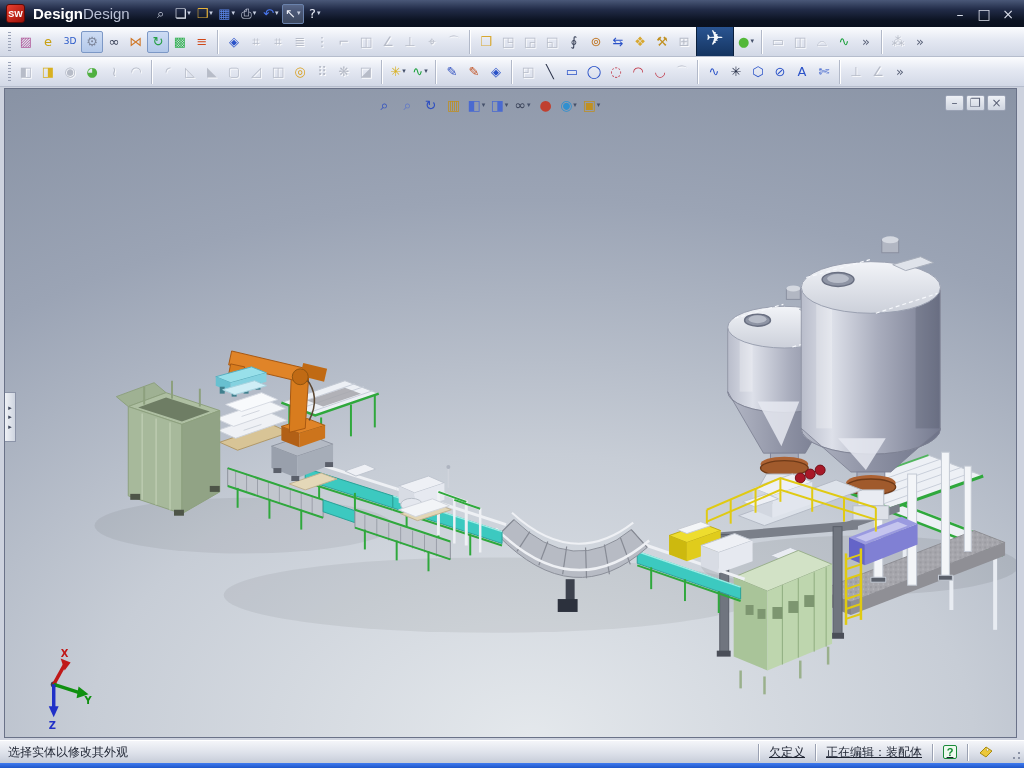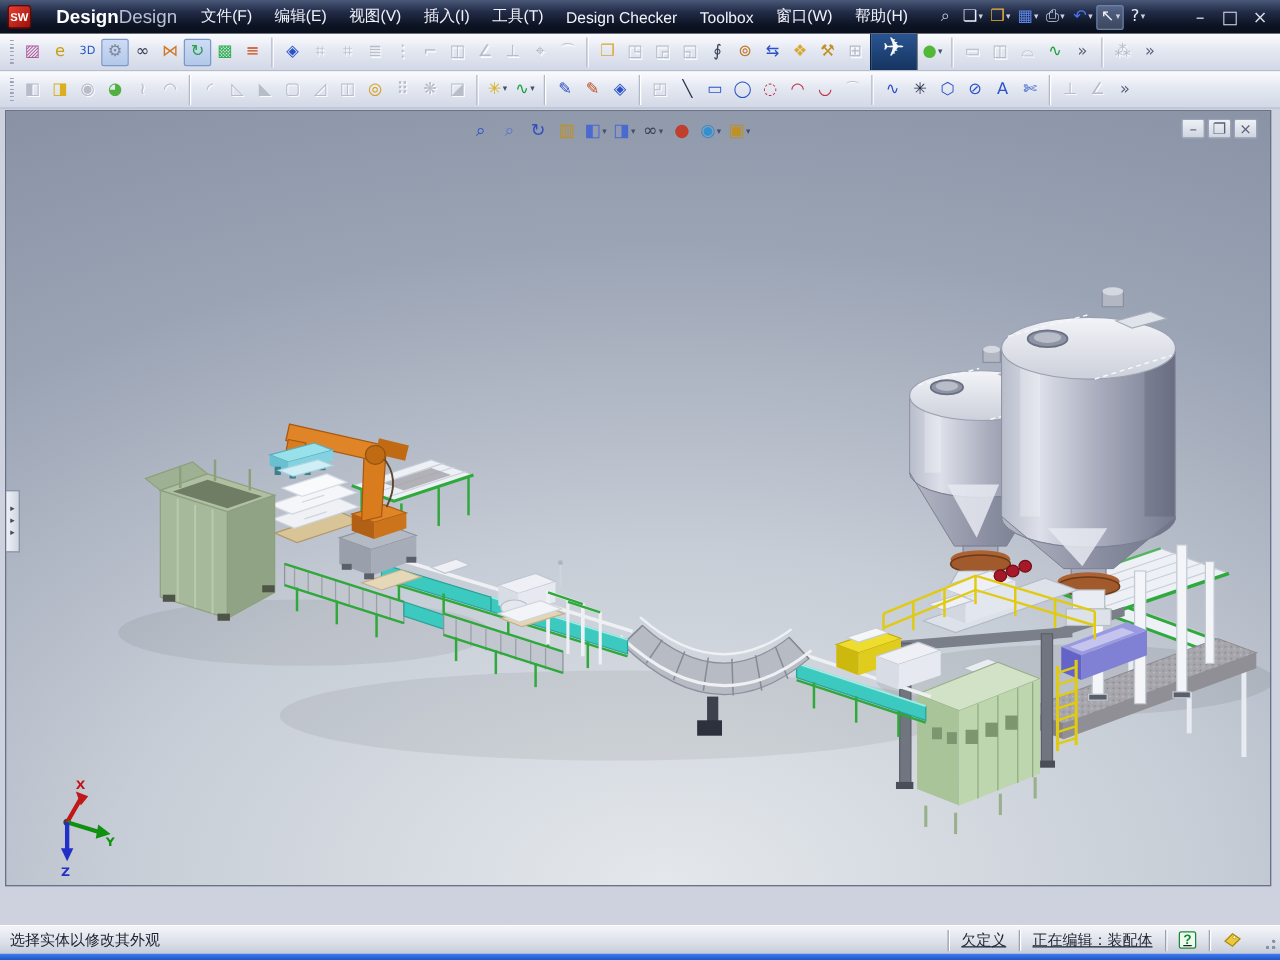--- a/index.html
+++ b/index.html
@@ -3,21 +3,21 @@
 <meta charset="utf-8">
 <style>
   * { box-sizing: border-box; margin: 0; padding: 0; }
   html,body { width:1024px; height:768px; overflow:hidden; font-family:"Liberation Sans","DejaVu Sans",sans-serif; background:#cdd2de; }
   .app { width:1024px; height:768px; display:flex; flex-direction:column; }
 
   
   .titlebar { height:27px; display:flex; align-items:center; padding:0 4px;
     background:linear-gradient(180deg,#4a5878 0%,#222c48 35%,#0c1322 75%,#0a101e 100%);
     color:#eef1f8; flex:0 0 27px; }
-  .logo { width:19px; height:19px; border-radius:3px; margin:0 20px 0 2px;
+  .logo { width:19px; height:19px; border-radius:3px; margin:0 8px 0 2px;
     background:linear-gradient(135deg,#e84030,#9c1008); border:1px solid #5e0a06;
     color:#fff; font-size:9px; font-weight:bold; display:flex; align-items:center; justify-content:center; }
   .app-name { font-size:15px; margin-right:10px; white-space:nowrap; }
   .app-name .bold { font-weight:bold; color:#ffffff; }
   .app-name .light { font-weight:normal; color:#b9c0d4; }
   .menus { display:flex; align-items:center; }
   .menu-item { font-size:12.5px; color:#f0f2f8; padding:4px 9px; cursor:default; white-space:nowrap; }
   .title-icons { display:flex; align-items:center; margin-left:10px; }
   .tb-btn { width:22px; height:22px; border:1px solid transparent; background:transparent;
     display:inline-flex; align-items:center; justify-content:center; padding:0;
@@ -55,21 +55,21 @@
   .child-controls .tb-btn { width:19px; height:16px; font-size:12px; margin-left:2px;
     background:linear-gradient(#eef1f6,#cfd5e0); border:1px solid #9aa2b4; border-radius:2px; }
   .child-controls .glyph { color:#5a6176 !important; }
   .panel-tab { position:absolute; left:0; top:303px; width:11px; height:50px; z-index:10;
     background:linear-gradient(90deg,#eef1f6,#cfd5e0); border:1px solid #8c94a8; border-left:none;
     display:flex; flex-direction:column; align-items:center; justify-content:center; }
   .panel-tab span { font-size:7px; color:#40485c; line-height:1.3; }
 
   
   .status-bar { height:23px; flex:0 0 23px; display:flex; align-items:center; font-size:12px; color:#1c2230;
-    background:linear-gradient(180deg,#f4f5f9 0%,#dde1ea 55%,#c6ccd8 100%); border-top:1px solid #fff; padding:0 2px;margin-top:29px; }
+    background:linear-gradient(180deg,#f4f5f9 0%,#dde1ea 55%,#c6ccd8 100%); border-top:1px solid #fff; padding:0 2px; }
   .status-msg { flex:1 1 auto; padding:0 6px; white-space:nowrap; }
   .status-cell { padding:0 10px; height:17px; display:flex; align-items:center;
     border-left:1px solid #9aa1b2; box-shadow:inset 1px 0 0 #ffffff; white-space:nowrap;text-decoration:underline; }
   .qt-icon { width:14px; height:14px; border:1px solid #1a8a3a; background:#eef9ef; color:#118a30;
     font-weight:bold; font-size:11px; display:flex; align-items:center; justify-content:center; border-radius:2px; }
   .grip { width:14px; height:17px; margin-left:4px;
     background:
       radial-gradient(circle at 11px 14px,#8b93a6 1.3px,transparent 1.5px),
       radial-gradient(circle at 11px 9px,#8b93a6 1.3px,transparent 1.5px),
       radial-gradient(circle at 6px 14px,#8b93a6 1.3px,transparent 1.5px); }
@@ -78,31 +78,20 @@
 </head>
 <body>
 
 <div class="app">
 
   <div class="titlebar">
     <div class="logo">SW</div>
     <div class="app-name">
       <span class="bold">Design</span><span class="light">Design</span>
     </div>
-    <div class="menus">
-        <span class="menu-item">文件(F)</span>
-        <span class="menu-item">编辑(E)</span>
-        <span class="menu-item">视图(V)</span>
-        <span class="menu-item">插入(I)</span>
-        <span class="menu-item">工具(T)</span>
-        <span class="menu-item">Design Checker</span>
-        <span class="menu-item">Toolbox</span>
-        <span class="menu-item">窗口(W)</span>
-        <span class="menu-item">帮助(H)</span>
-      </div>
     <div class="title-icons">
         <button class="tb-btn">
           <span class="glyph" style="color: rgb(200, 206, 222);">⌕</span>
         </button>
         <button class="tb-btn">
           <span class="glyph" style="color: rgb(233, 237, 247);">❏</span>
           <span class="dd">▾</span>
         </button>
         <button class="tb-btn">
           <span class="glyph" style="color: rgb(232, 180, 58);">❒</span>

